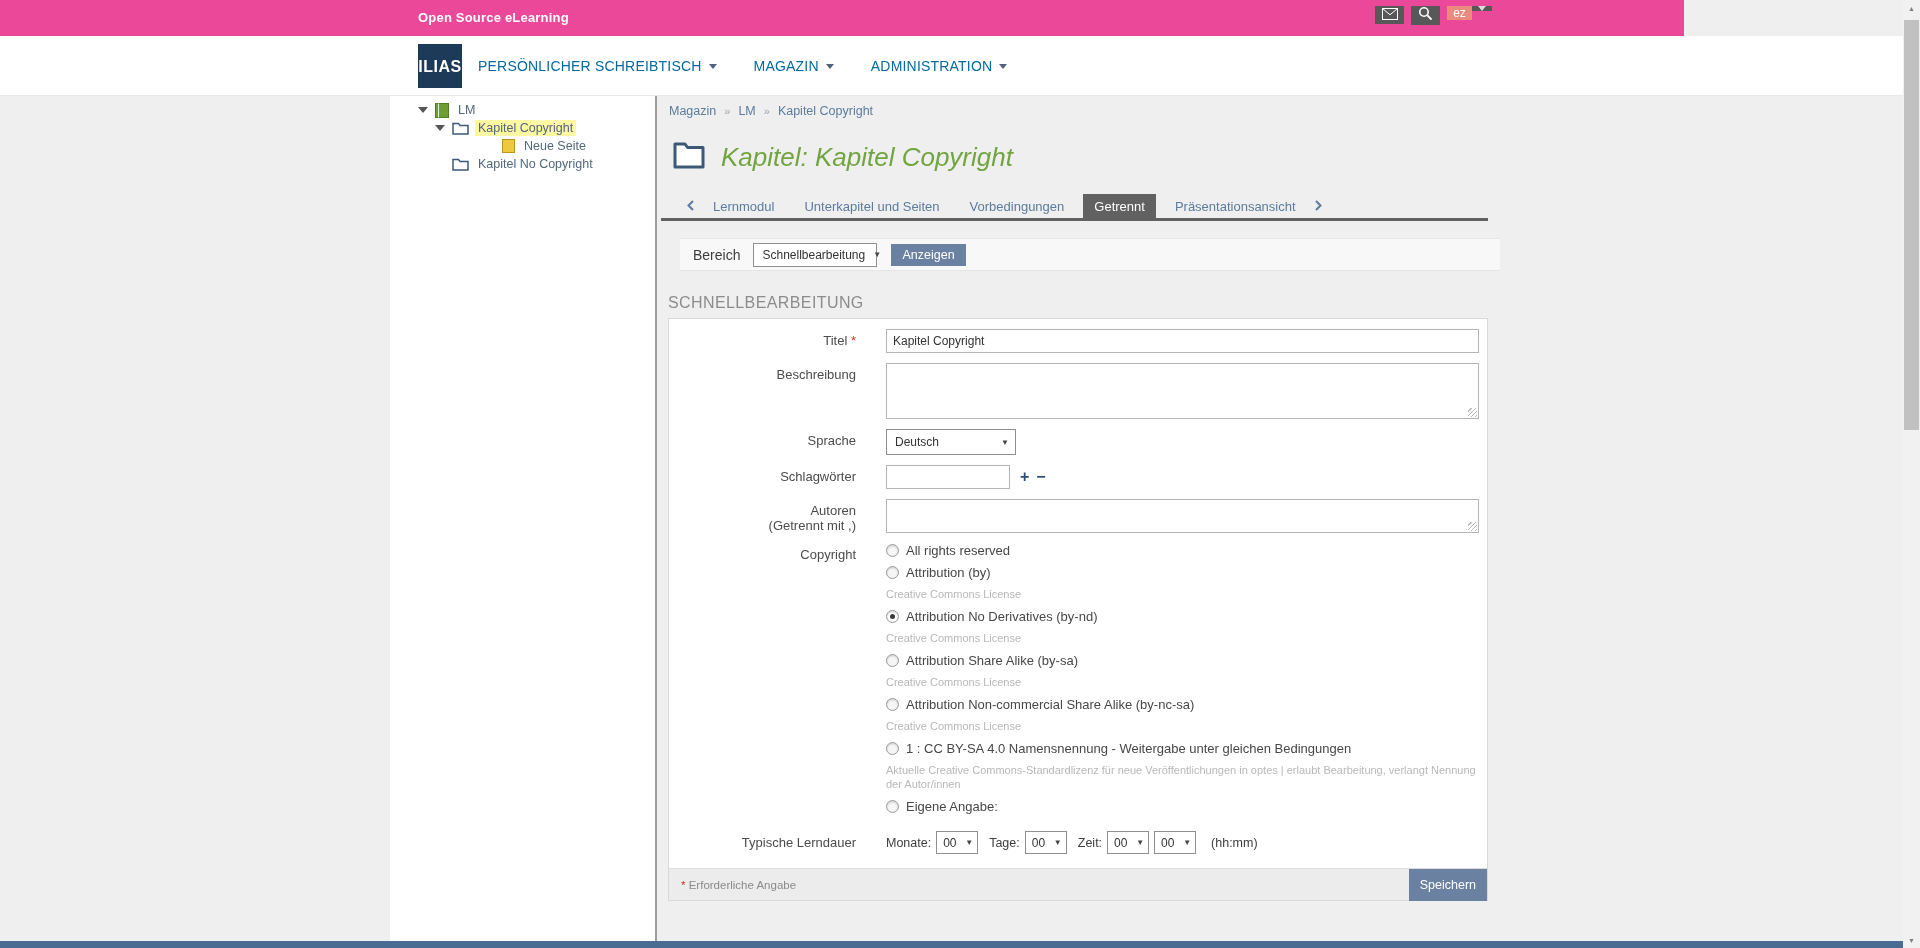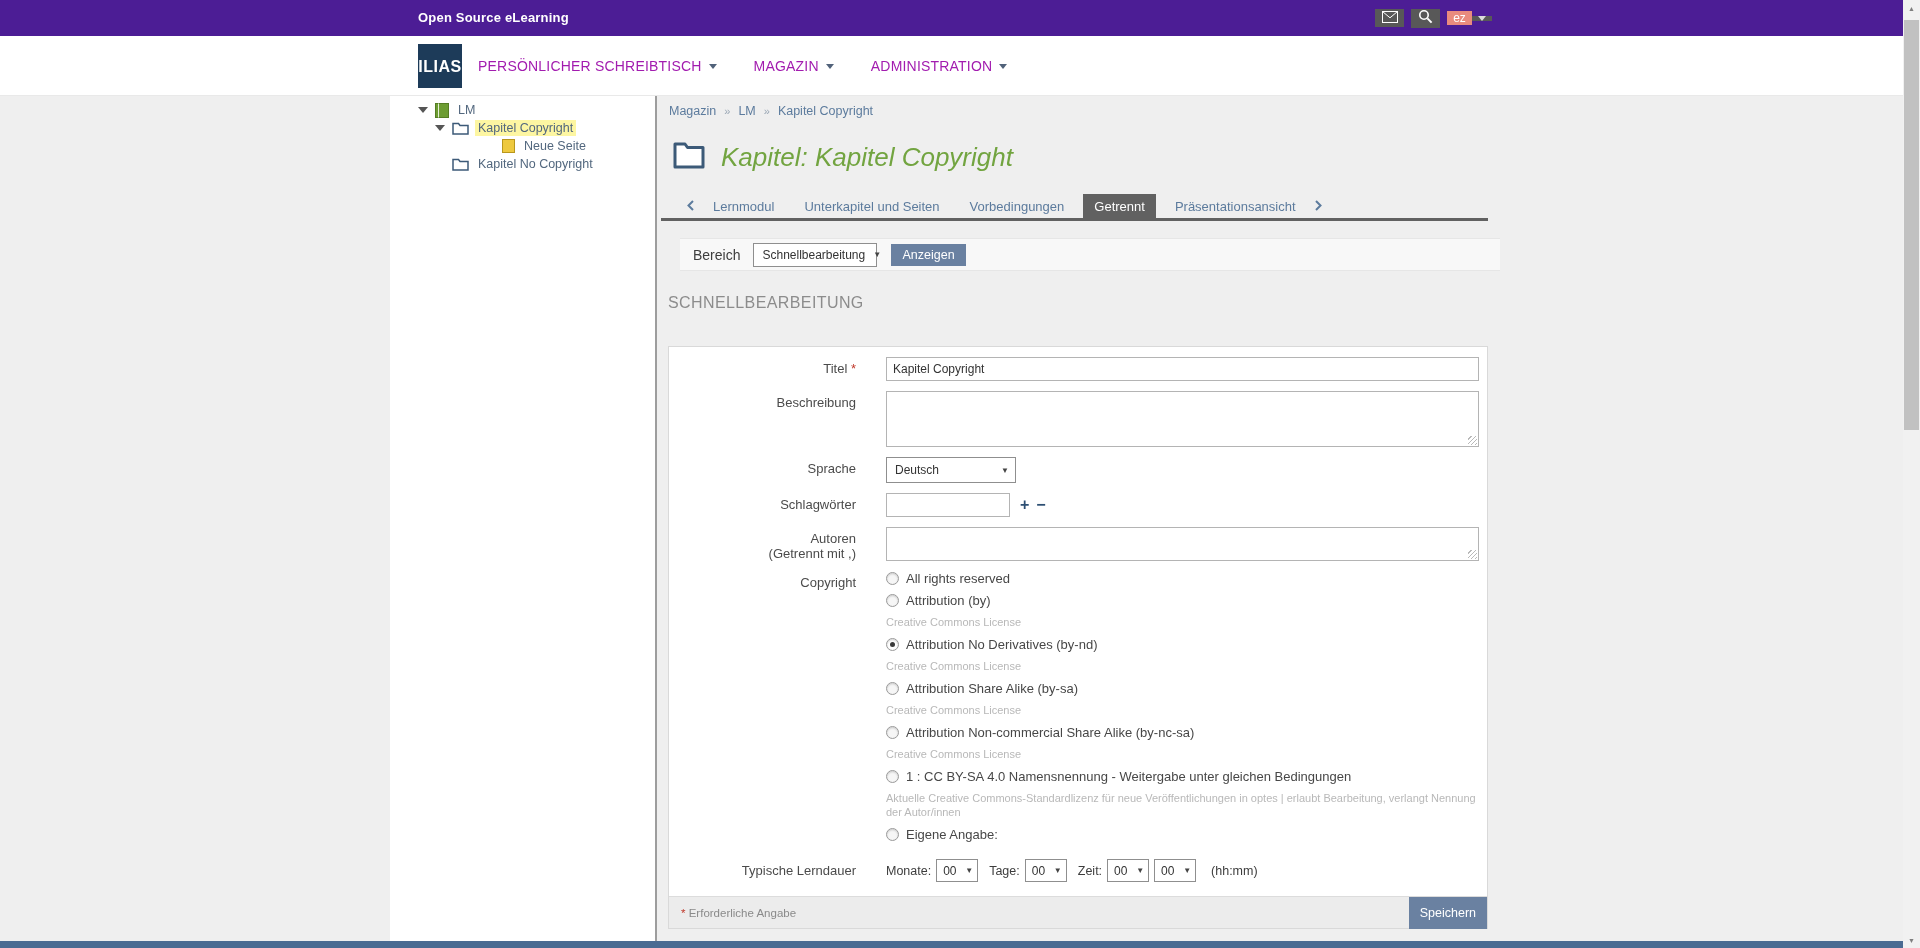--- a/index.html
+++ b/index.html
@@ -4,32 +4,32 @@
 <style>
   * { box-sizing: border-box; }
   html,body { margin:0; padding:0; }
   body {
     width:1920px; height:948px; position:relative; overflow:hidden;
     background:#efefef;
     font-family:"Liberation Sans", sans-serif;
     -webkit-font-smoothing:antialiased;
   }
   
-  .topbar { position:absolute; left:0; top:0; width:1903px; height:36px; background:#4c1d95; }
+  .topbar { position:absolute; left:0; top:0; width:1684px; height:36px; background:#ec4899; }
   .topbar-title { position:absolute; left:418px; top:10px; color:#fff; font-size:13px; font-weight:bold; letter-spacing:.2px; }
-  .topbar-right { position:absolute; left:1375px; top:6px; height:24px; display:flex; align-items:center; }
+  .topbar-right { position:absolute; left:1375px; top:6px; height:24px; display:flex; align-items:flex-start; }
   .tb-btn { width:29px; background:#585858; display:flex; align-items:center; justify-content:center; margin-right:7px; cursor:pointer; }
   .avatar { width:25px; background:#e98b7e; color:#fff; font-size:12px; display:flex; align-items:center; justify-content:center; margin-right:0; }
   .tb-caret { width:20px; background:#585858; display:flex; align-items:center; justify-content:center; }
   .caret-w { width:0; height:0; border-left:4px solid transparent; border-right:4px solid transparent; border-top:5px solid #dcdcdc; }
   
   .navbar { position:absolute; left:0; top:36px; width:1903px; height:60px; background:#ffffff; border-bottom:1px solid #e9e9e9; }
   .logo { position:absolute; left:418px; top:8px; width:44px; height:44px; background:#1d3b59; color:#fff; font-size:16px; font-weight:bold; letter-spacing:.5px; display:flex; align-items:flex-end; justify-content:center; padding-bottom:12px; }
   .nav-items { position:absolute; left:478px; top:0; height:60px; display:flex; align-items:center; gap:37px; }
-  .nav-item { color:#a21caf; font-size:14px; letter-spacing:.2px; display:flex; align-items:center; gap:7px; cursor:pointer; }
+  .nav-item { color:#0369a1; font-size:14px; letter-spacing:.2px; display:flex; align-items:center; gap:7px; cursor:pointer; }
   .caret-d { width:0; height:0; border-left:4px solid transparent; border-right:4px solid transparent; border-top:5px solid #51627a; }
   
   .tree-panel { position:absolute; left:390px; top:96px; width:265px; height:845px; background:#fff; padding-top:5px; }
   .tree-divider { position:absolute; left:655px; top:96px; width:2px; height:845px; background:#9d9d9d; }
   .tree-row { height:18px; display:flex; align-items:center; color:#52677e; font-size:12.5px; white-space:nowrap; cursor:pointer; }
   .tree-exp { width:0; height:0; border-left:5px solid transparent; border-right:5px solid transparent; border-top:6px solid #555; margin-right:7px; }
   .tree-label { padding:1px 3px; }
   .tree-label.highlighted { background:#fdf6a2; }
   .ticon { display:inline-flex; margin-right:6px; }
   
@@ -45,21 +45,21 @@
   .tab-underline { position:absolute; left:4px; top:122px; width:827px; height:3px; background:#616161; }
   
   .toolbar { position:absolute; left:23px; top:142px; width:820px; height:33px; background:#f8f8f8; border-top:1px solid #e6e6e6; border-bottom:1px solid #e6e6e6; display:flex; align-items:center; padding-left:13px; }
   .toolbar-label { font-size:14px; color:#3d3d3d; margin-right:13px; }
   .sel { background:#fff; border:1px solid #8f8f8f; height:24px; display:flex; align-items:center; justify-content:space-between; padding:0 6px 0 8px; font-size:12px; color:#333; cursor:pointer; }
   .sel .sel-caret { font-size:8px; color:#444; margin-left:8px; }
   .btn { background:#6a81a1; color:#fff; font-size:12.5px; border:none; padding:4px 11px; cursor:pointer; }
   .toolbar .btn { margin-left:14px; }
   
   .form-header { position:absolute; left:11px; top:198px; width:820px; font-size:16px; color:#8c8c8c; letter-spacing:.4px; }
-  .form-panel { position:absolute; left:11px; top:222px; width:820px; background:#fff; border:1px solid #d9d9d9; padding-top:10px;margin-top:28px; }
+  .form-panel { position:absolute; left:11px; top:222px; width:820px; background:#fff; border:1px solid #d9d9d9; padding-top:10px; }
   .frow { display:flex; margin-bottom:10px; }
   .flabel { width:187px; flex:0 0 187px; text-align:right; font-size:13px; color:#4b4b4b; padding-top:4px; line-height:15px; }
   .ffield { margin-left:30px; flex:1; }
   .req { color:#c0392b; }
   input[type=text] { border:1px solid #b4b4b4; height:24px; font-size:12px; color:#333; padding:0 6px; font-family:"Liberation Sans",sans-serif; }
   textarea { border:1px solid #b4b4b4; font-size:12px; color:#333; padding:3px 6px; resize:none; font-family:"Liberation Sans",sans-serif; display:block; }
   .ta-wrap { position:relative; width:593px; }
   .ta-wrap textarea { width:593px; }
   .resize-h { position:absolute; right:2px; bottom:2px; width:9px; height:9px; background:repeating-linear-gradient(135deg, transparent 0 2px, #b9b9b9 2px 3px); }
   .inline { display:flex; align-items:center; }

